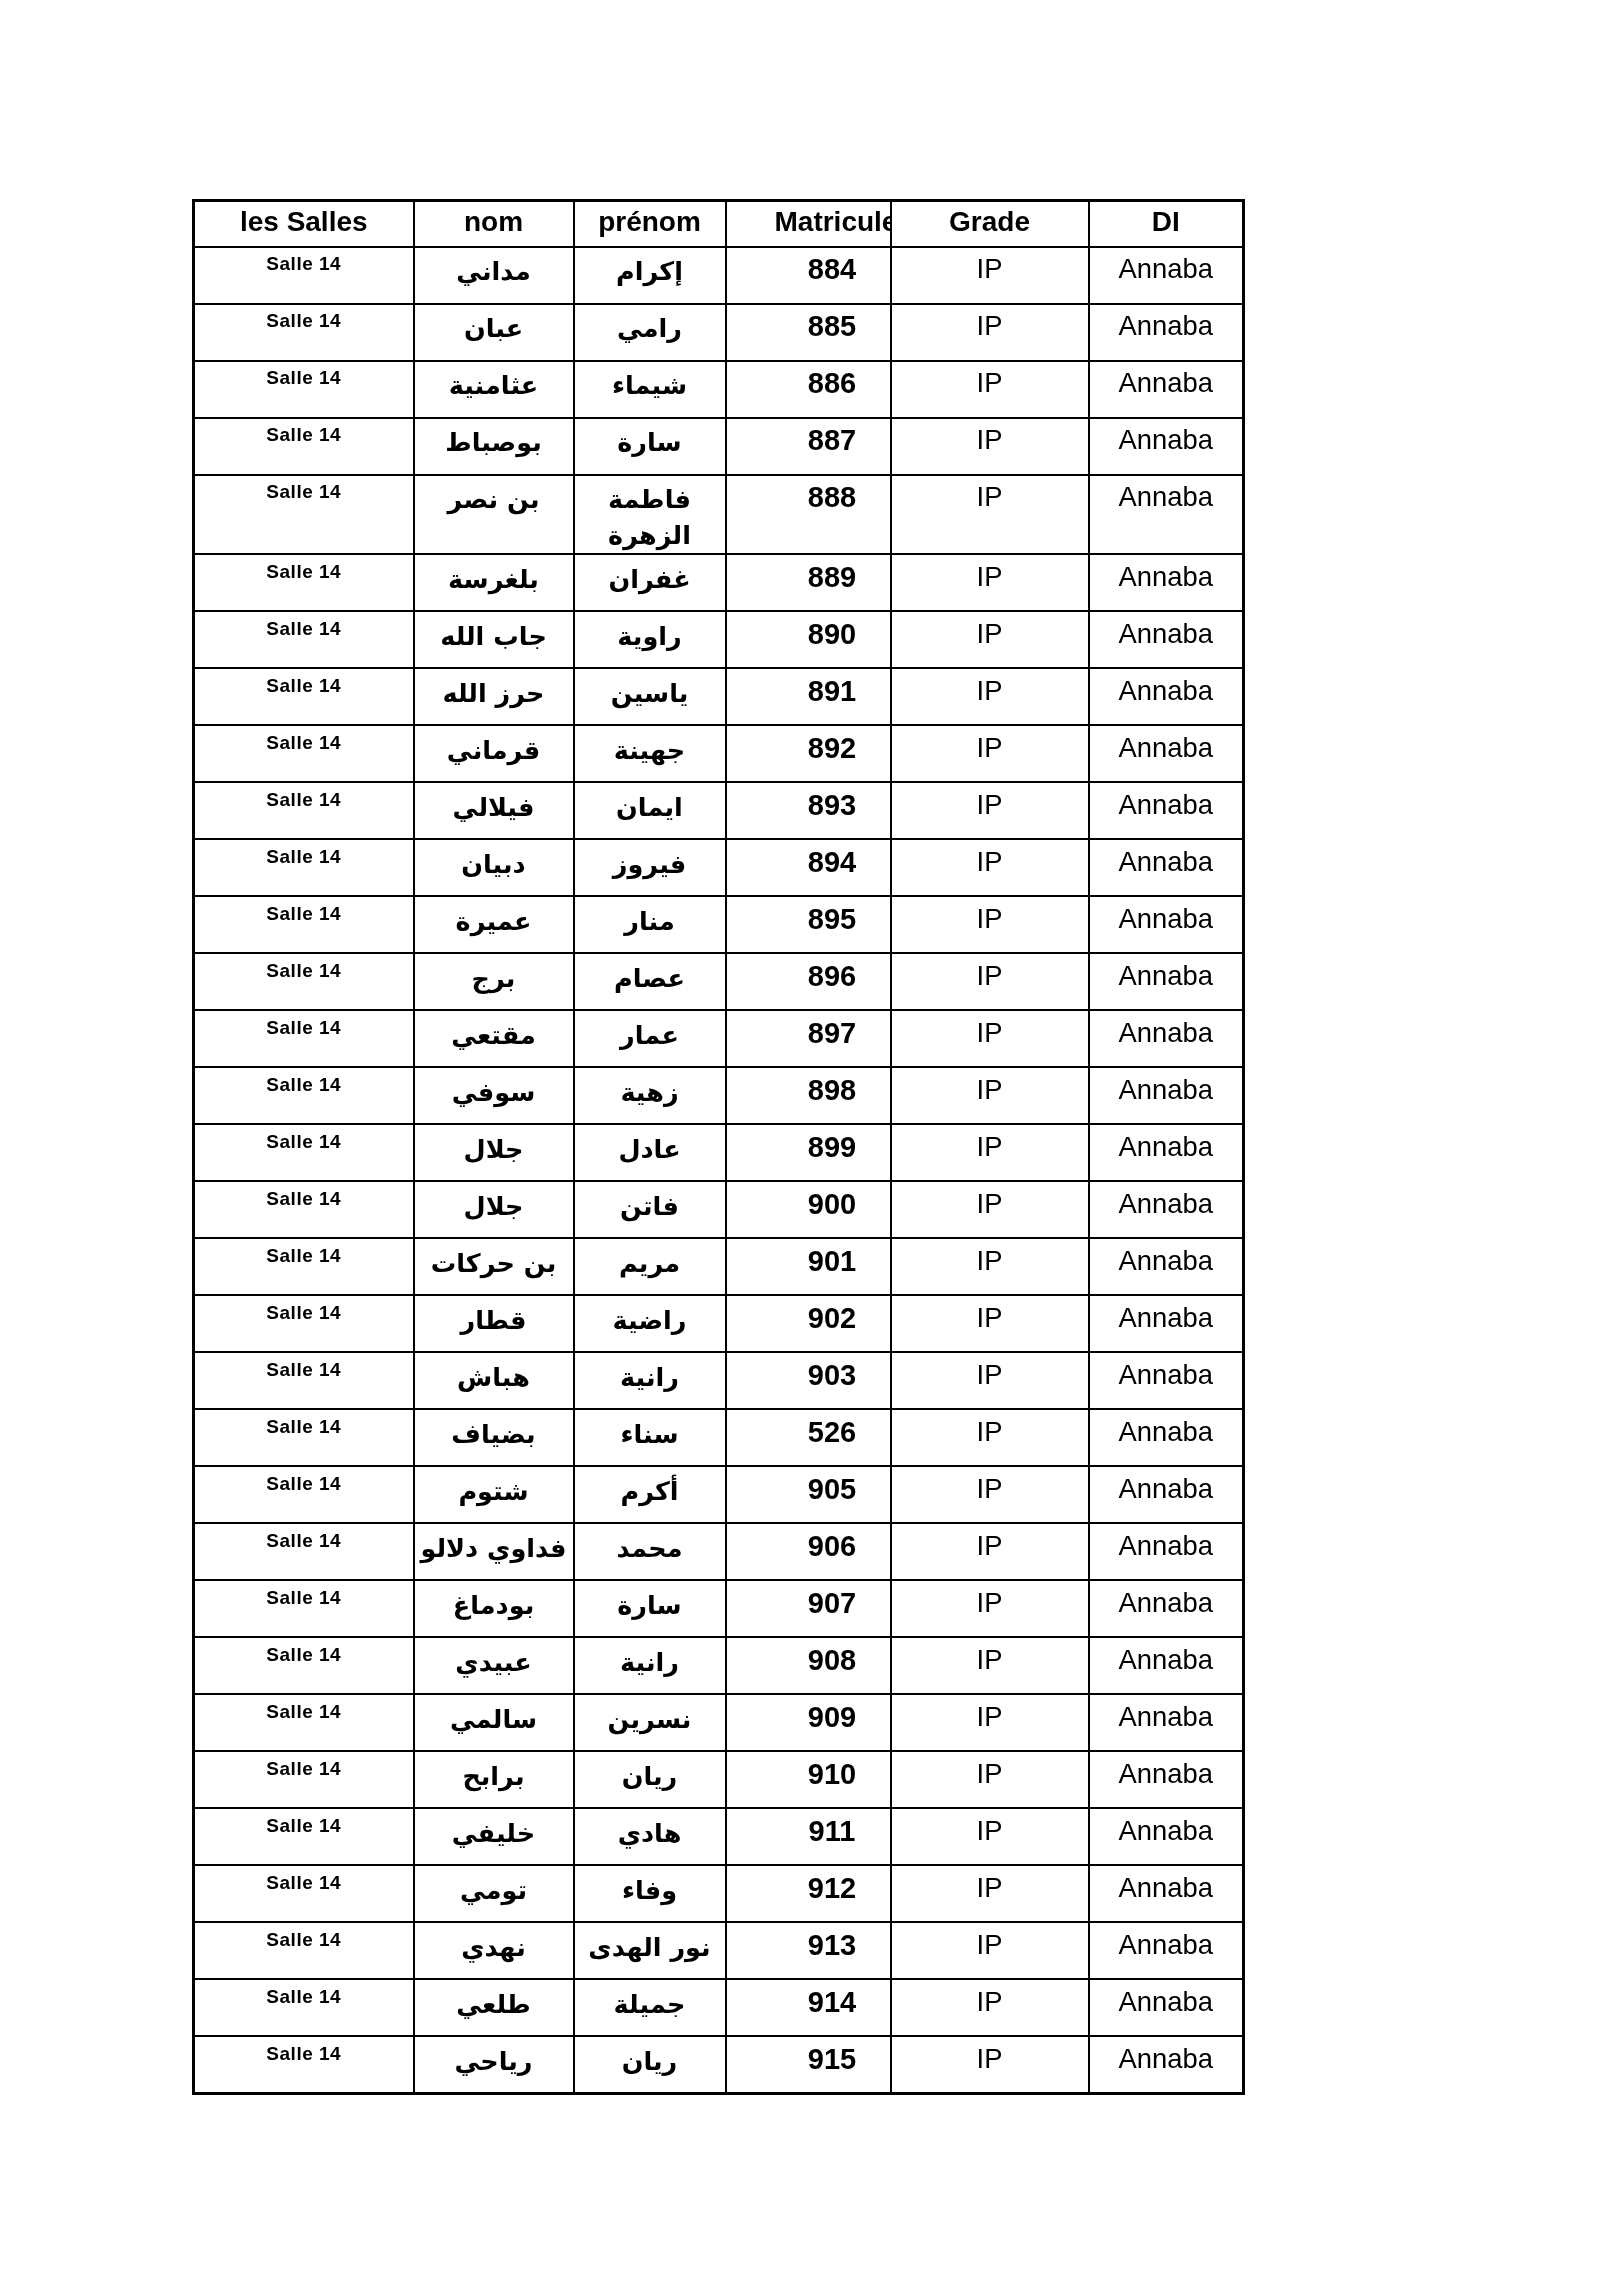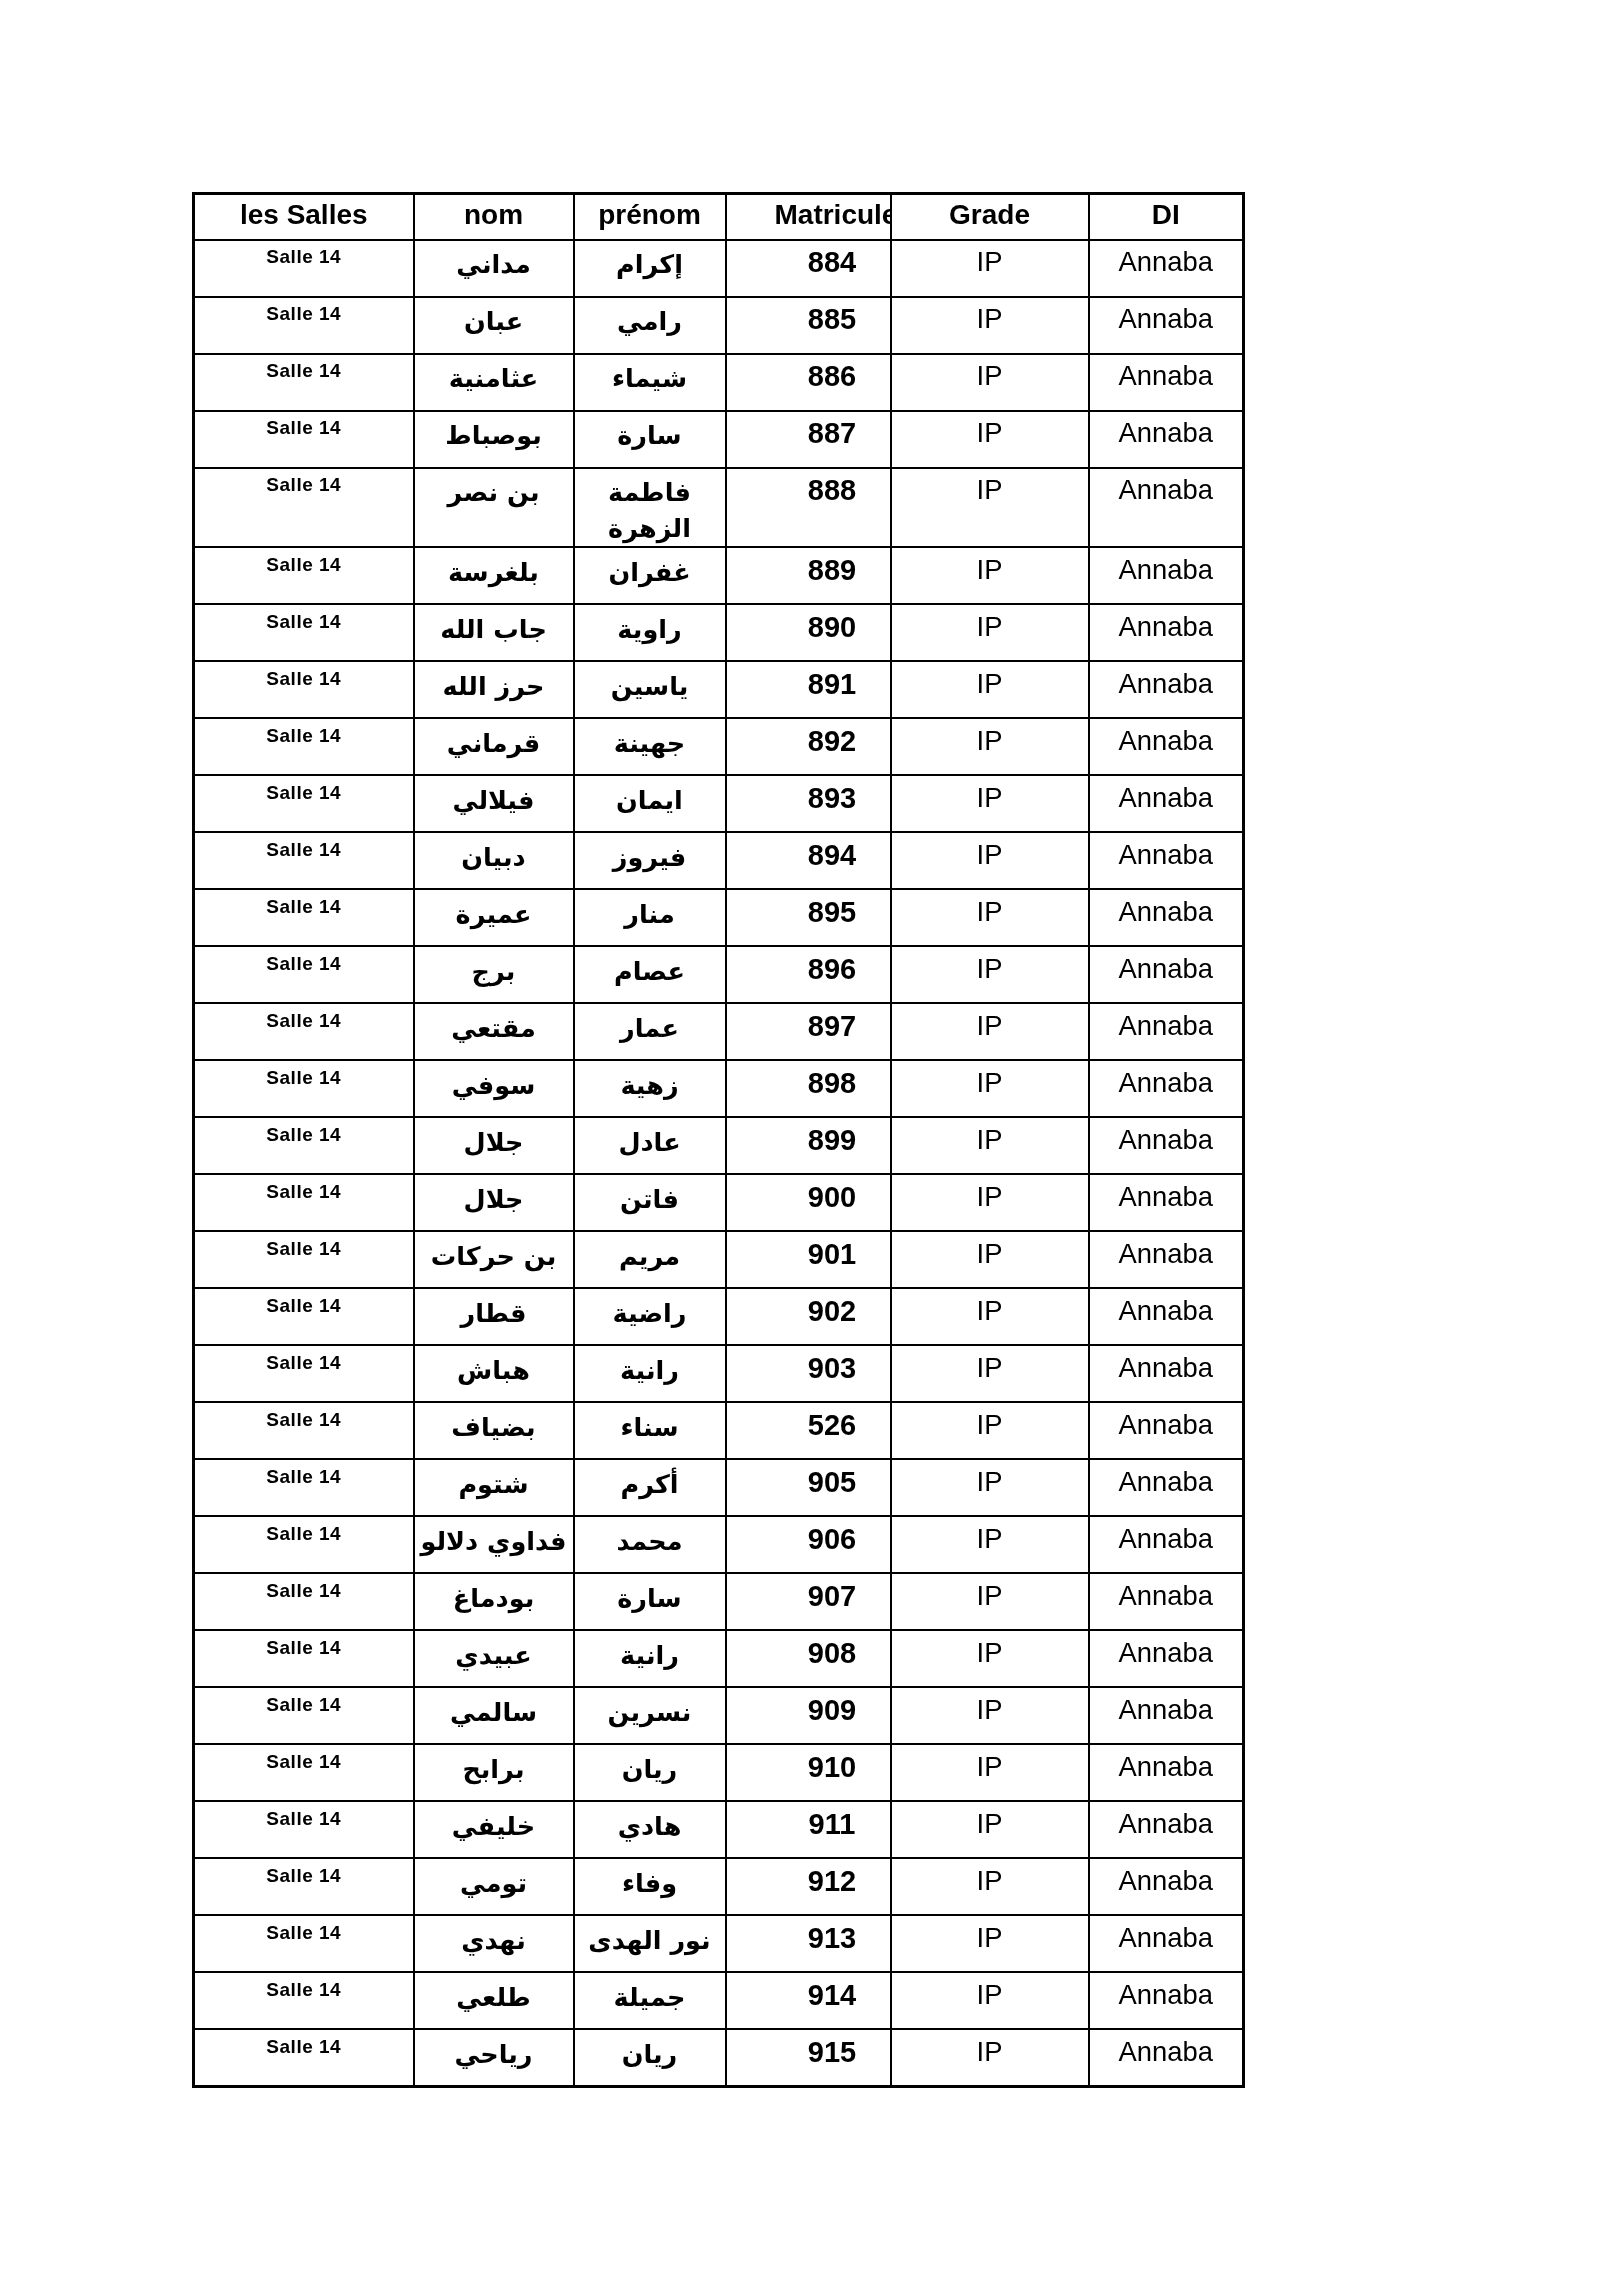--- a/index.html
+++ b/index.html
@@ -9,21 +9,21 @@
     width: 1621px;
     height: 2293px;
     background: #ffffff;
     color: #000000;
     font-family: "Liberation Sans", sans-serif;
     overflow: hidden;
   }
   table.roster {
     position: absolute;
     left: 192px;
-    top: 192px;
+    top: 199px;
     width: 1035px;
     border-collapse: collapse;
     table-layout: fixed;
     border: 3.9px solid #000000;
   }
   table.roster th,
   table.roster td {
     border: 2.9px solid #000000;
     text-align: center;
     vertical-align: top;

